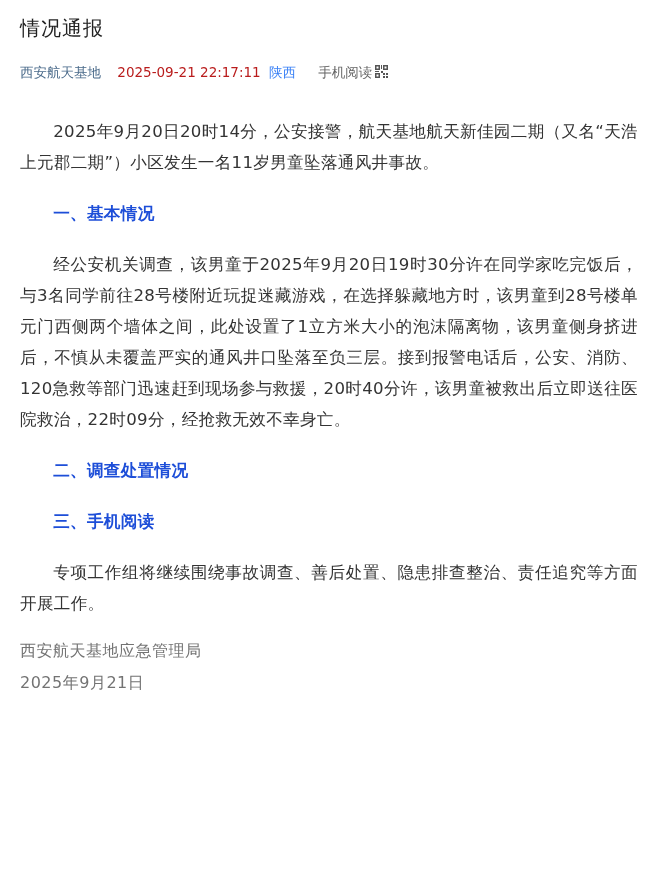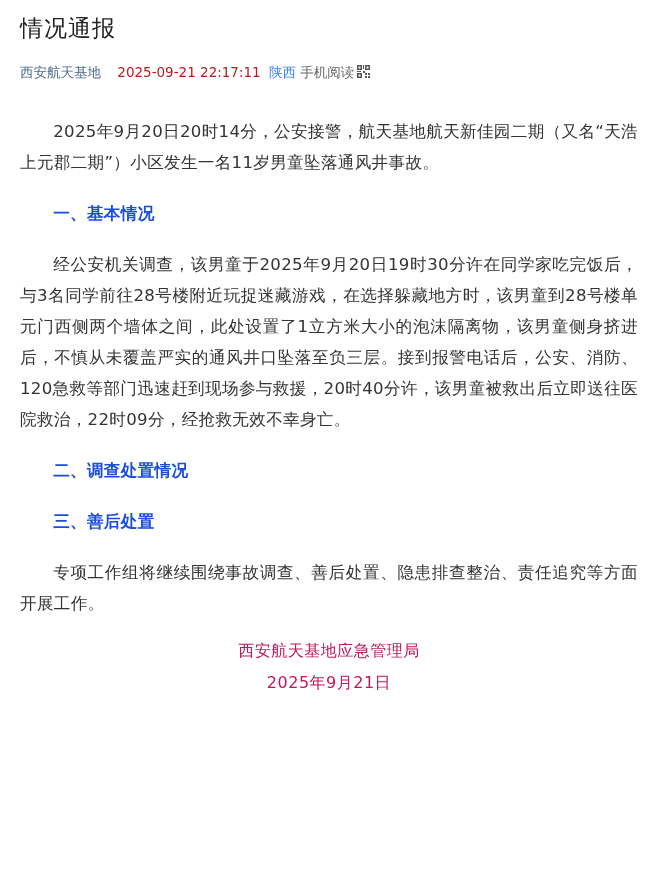--- a/index.html
+++ b/index.html
@@ -14,21 +14,21 @@
       font-family: "DejaVu Sans", "Liberation Sans", sans-serif;
       color: #333333;
     }
     .article {
       position: relative;
       padding: 0 12px 0 20px;
     }
     .title {
       margin: 0;
       padding-top: 12px;
-      font-size: 23px;
+      font-size: 20px;
       line-height: 32px;
       font-weight: normal;
       color: #222222;
       letter-spacing: 1px;
     }
     .meta {
       margin-top: 16px;
       height: 24px;
       font-size: 13.5px;
       line-height: 24px;
@@ -41,21 +41,21 @@
     .meta .time {
       color: #b91c1c;
       margin-left: 12px;
     }
     .meta .region {
       color: #3b82f6;
       margin-left: 4px;
     }
     .meta .mobile {
       color: #666666;
-      margin-left: 0;
+      margin-left: 18px;
       cursor: pointer;
     }
     .qr-icon {
       display: inline-block;
       width: 13px;
       height: 13px;
       vertical-align: -1px;
       margin-left: 3px;
       cursor: pointer;
     }
@@ -74,24 +74,24 @@
     .content p.para { margin-bottom: 20px; }
     .content h2 {
       margin: 0 0 20px 0;
       text-indent: 2em;
       font-size: 16.6px;
       line-height: 31px;
       color: #1d4ed8;
       font-weight: bold;
     }
     .signature {
-      text-align: center;
+      text-align: left;
       font-size: 16px;
       line-height: 32px;
-      color: #be185d;
+      color: #737373;
       margin-top: -4px;
       padding-right: 0;
       letter-spacing: 0.5px;
     }
   </style>
 </head>
 <body>
 
 <div class="article">
   <h1 class="title">情况通报</h1>
@@ -118,21 +118,21 @@
   </div>
 
   <div class="content">
     <p class="para">2025年9月20日20时14分，公安接警，航天基地航天新佳园二期（又名“天浩上元郡二期”）小区发生一名11岁男童坠落通风井事故。</p>
 
     <h2>一、基本情况</h2>
     <p class="para">经公安机关调查，该男童于2025年9月20日19时30分许在同学家吃完饭后，与3名同学前往28号楼附近玩捉迷藏游戏，在选择躲藏地方时，该男童到28号楼单元门西侧两个墙体之间，此处设置了1立方米大小的泡沫隔离物，该男童侧身挤进后，不慎从未覆盖严实的通风井口坠落至负三层。接到报警电话后，公安、消防、120急救等部门迅速赶到现场参与救援，20时40分许，该男童被救出后立即送往医院救治，22时09分，经抢救无效不幸身亡。</p>
 
     <h2>二、调查处置情况</h2>
 
-    <h2>三、善后处置</h2>
+    <h2>三、手机阅读</h2>
     <p class="para">专项工作组将继续围绕事故调查、善后处置、隐患排查整治、责任追究等方面开展工作。</p>
   </div>
 
   <div class="signature">
     <div>西安航天基地应急管理局</div>
     <div>2025年9月21日</div>
   </div>
 </div>
 
 </body></html>

